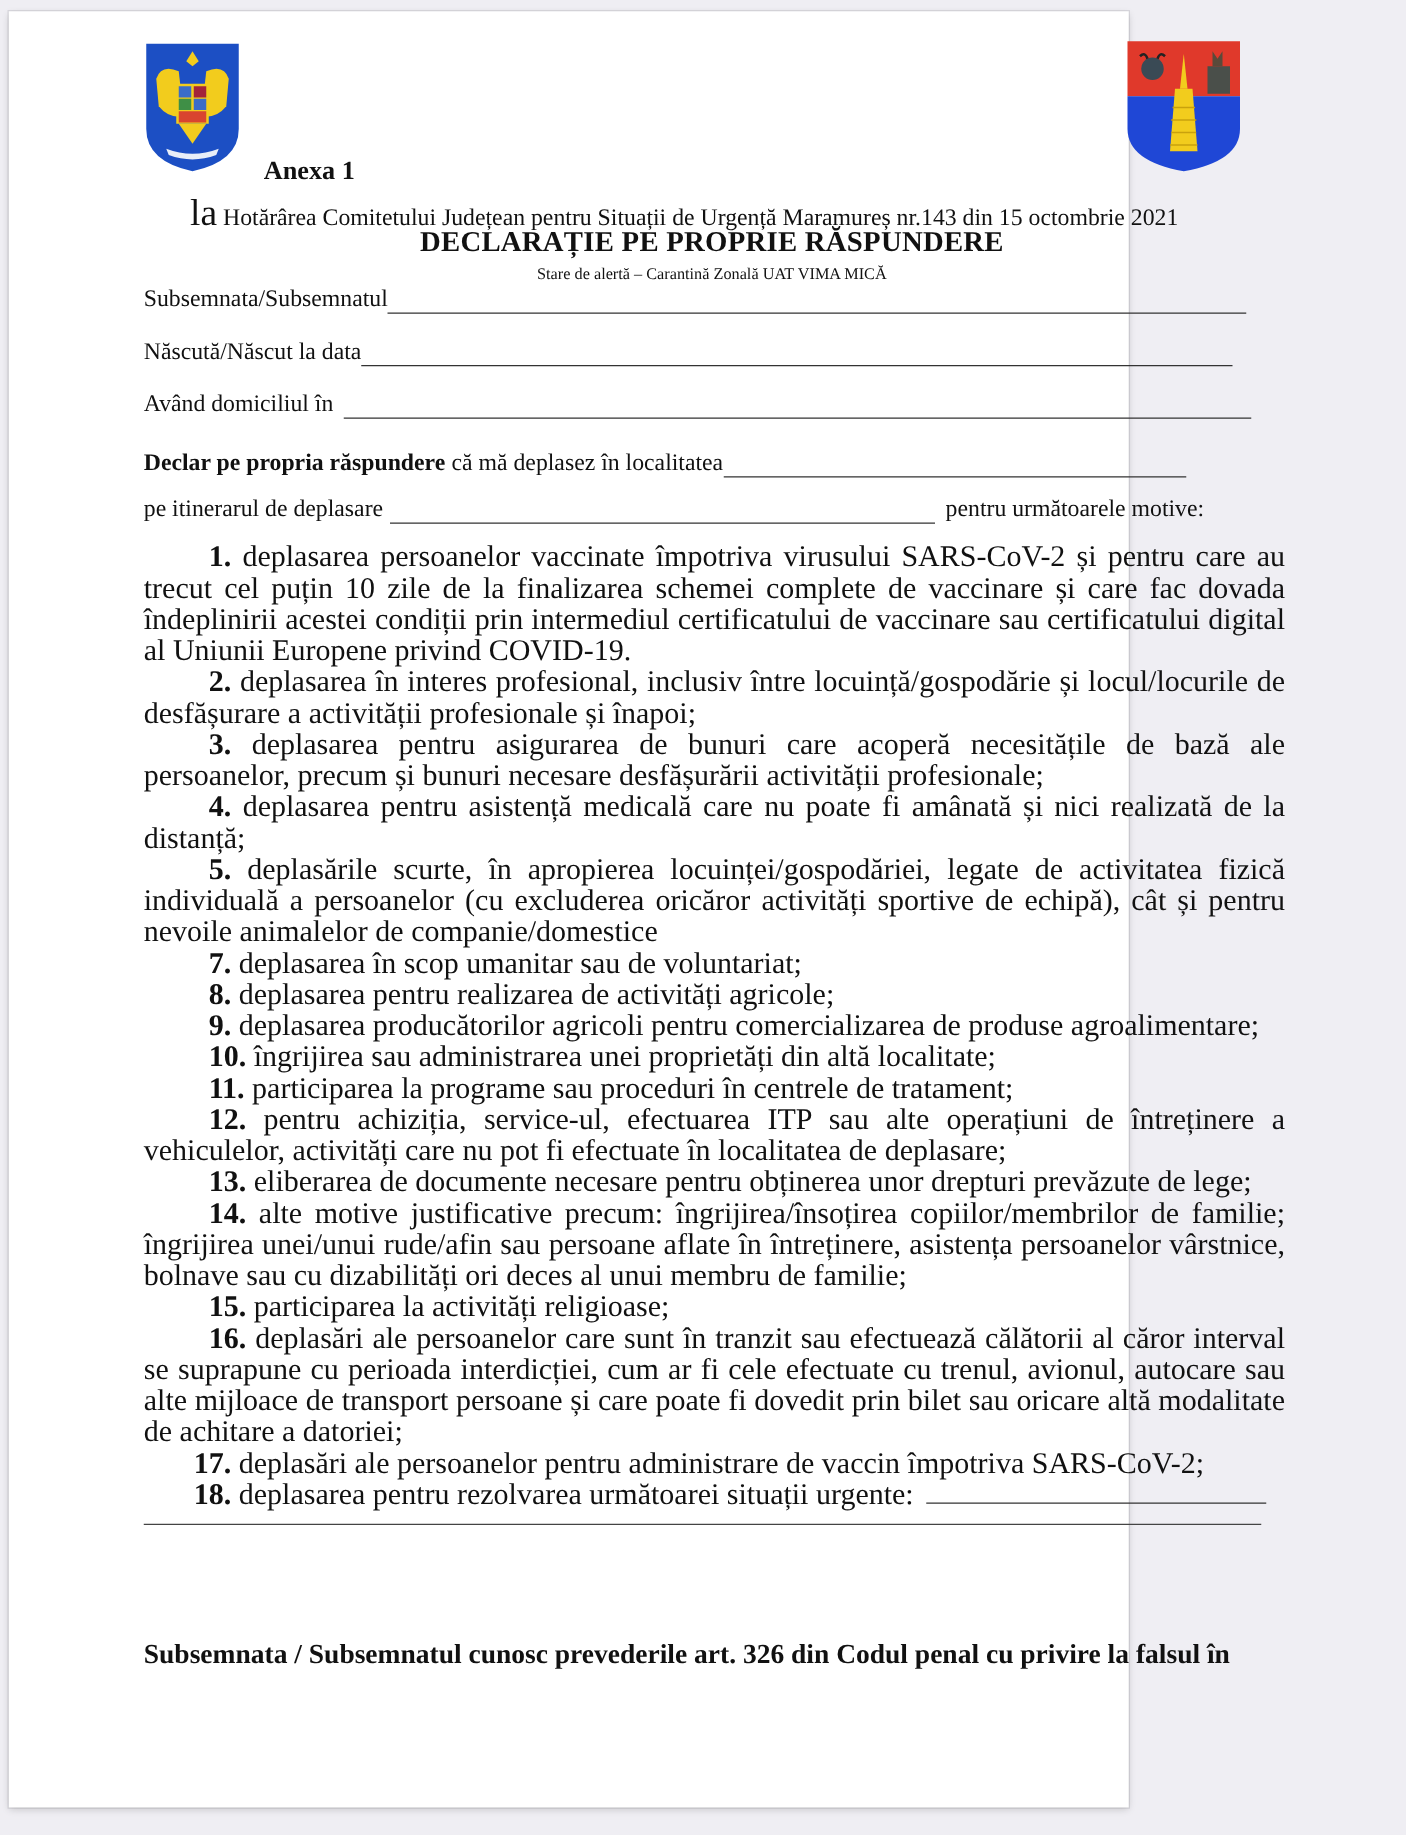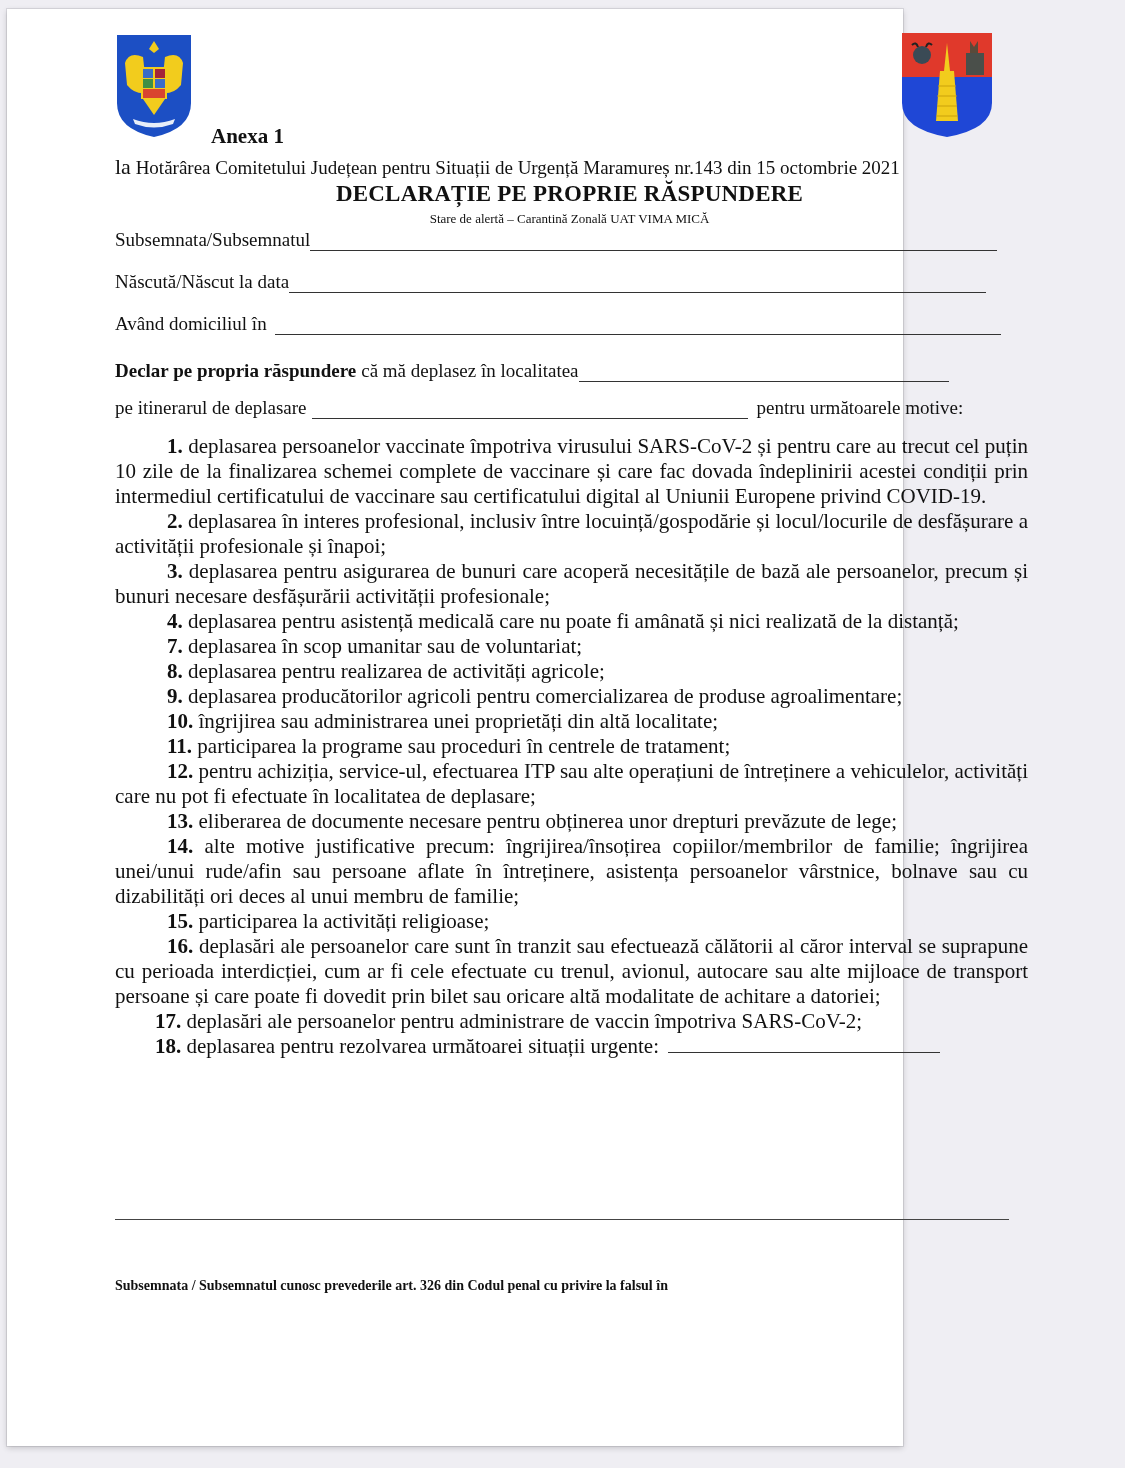--- a/index.html
+++ b/index.html
@@ -21,52 +21,52 @@
   .crest-left { position: absolute; left: 108px; top: 24px; width: 78px; height: 106px; }
   .crest-right { position: absolute; left: 893px; top: 22px; width: 94px; height: 108px; }
   .anexa {
     position: absolute; left: 204px; top: 115px;
     font-size: 21px; font-weight: bold;
   }
   .subtitle {
     position: absolute; left: 108px; top: 145px; width: 910px;
     font-size: 19px; white-space: nowrap;
   }
-  .subtitle .la { font-size: 22px; }
+  .subtitle .la { font-size: 30px; margin-left: 37px; }
   .title {
     position: absolute; left: 0; width: 1125px; top: 172px;
     text-align: center; font-size: 23px; font-weight: bold;
     letter-spacing: 0.2px;
   }
   .subhead {
     position: absolute; left: 0; width: 1125px; top: 202px;
     text-align: center; font-size: 13px;
   }
   .field {
     position: absolute; left: 108px; font-size: 19px;
     display: flex; align-items: flex-end; white-space: nowrap;
   }
   .line {
     display: inline-block; border-bottom: 1px solid #333; height: 16px;
   }
   .field b { font-weight: bold; }
   .items {
     position: absolute; left: 108px; top: 425px; width: 913px;
-    font-size: 21px; line-height: 25px; text-align: justify;
+    font-size: 24px; line-height: 25px; text-align: justify;
   }
   .items p { margin: 0; text-indent: 52px; }
   .items p.narrow { text-indent: 40px; }
   .items b { font-weight: bold; }
   .sepline {
     position: absolute; left: 108px; top: 1210px; width: 894px;
     border-top: 1px solid #444;
   }
   .footer {
-    position: absolute; left: 108px; top: 1259px; width: 900px;
-    font-size: 14px; font-weight: bold; line-height: 36px;
+    position: absolute; left: 108px; top: 1296px; width: 900px;
+    font-size: 22px; font-weight: bold; line-height: 36px;
   }
 </style>
 </head>
 <body>
 
 <div class="sheet">
 
   <svg class="crest-left" viewBox="0 0 78 106">
     <path d="M2 2 H76 V70 Q76 96 39 104 Q2 96 2 70 Z" fill="#1c4fc4"></path>
     <path d="M39 8 l5 8 l-5 4 l-5 -4 Z" fill="#f2cc1d"></path>
@@ -125,20 +125,21 @@
     <span>pe itinerarul de deplasare</span>
     <span class="line" style="width:436px; margin:0 8px 0 6px;"></span>
     <span>pentru următoarele motive:</span>
   </div>
 
   <div class="items">
     <p><b>1.</b> <span>deplasarea persoanelor vaccinate împotriva virusului SARS-CoV-2 și pentru care au trecut cel puțin 10 zile de la finalizarea schemei complete de vaccinare și care fac dovada îndeplinirii acestei condiții prin intermediul certificatului de vaccinare sau certificatului digital al Uniunii Europene privind COVID-19.</span></p>
     <p><b>2.</b> <span>deplasarea în interes profesional, inclusiv între locuință/gospodărie și locul/locurile de desfășurare a activității profesionale și înapoi;</span></p>
     <p><b>3.</b> <span>deplasarea pentru asigurarea de bunuri care acoperă necesitățile de bază ale persoanelor, precum și bunuri necesare desfășurării activității profesionale;</span></p>
     <p><b>4.</b> <span>deplasarea pentru asistență medicală care nu poate fi amânată și nici realizată de la distanță;</span></p>
+    <p><b>5.</b> <span>deplasările scurte, în apropierea locuinței/gospodăriei, legate de activitatea fizică individuală a persoanelor (cu excluderea oricăror activități sportive de echipă), cât și pentru nevoile animalelor de companie/domestice</span></p>
     <p><b>7.</b> <span>deplasarea în scop umanitar sau de voluntariat;</span></p>
     <p><b>8.</b> <span>deplasarea pentru realizarea de activități agricole;</span></p>
     <p><b>9.</b> <span>deplasarea producătorilor agricoli pentru comercializarea de produse agroalimentare;</span></p>
     <p><b>10.</b> <span>îngrijirea sau administrarea unei proprietăți din altă localitate;</span></p>
     <p><b>11.</b> <span>participarea la programe sau proceduri în centrele de tratament;</span></p>
     <p><b>12.</b> <span>pentru achiziția, service-ul, efectuarea ITP sau alte operațiuni de întreținere a vehiculelor, activități care nu pot fi efectuate în localitatea de deplasare;</span></p>
     <p><b>13.</b> <span>eliberarea de documente necesare pentru obținerea unor drepturi prevăzute de lege;</span></p>
     <p><b>14.</b> <span>alte motive justificative precum: îngrijirea/însoțirea copiilor/membrilor de familie; îngrijirea unei/unui rude/afin sau persoane aflate în întreținere, asistența persoanelor vârstnice, bolnave sau cu dizabilități ori deces al unui membru de familie;</span></p>
     <p><b>15.</b> <span>participarea la activități religioase;</span></p>
     <p><b>16.</b> <span>deplasări ale persoanelor care sunt în tranzit sau efectuează călătorii al căror interval se suprapune cu perioada interdicției, cum ar fi cele efectuate cu trenul, avionul, autocare sau alte mijloace de transport persoane și care poate fi dovedit prin bilet sau oricare altă modalitate de achitare a datoriei;</span></p>

